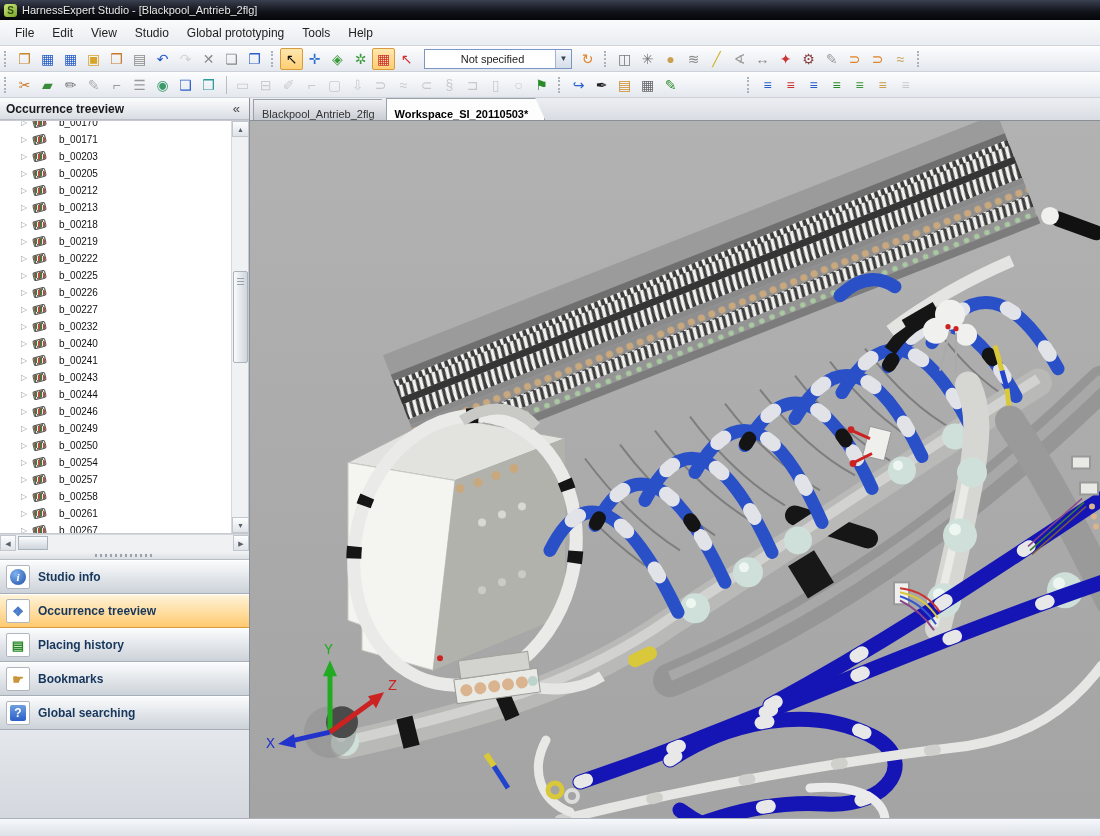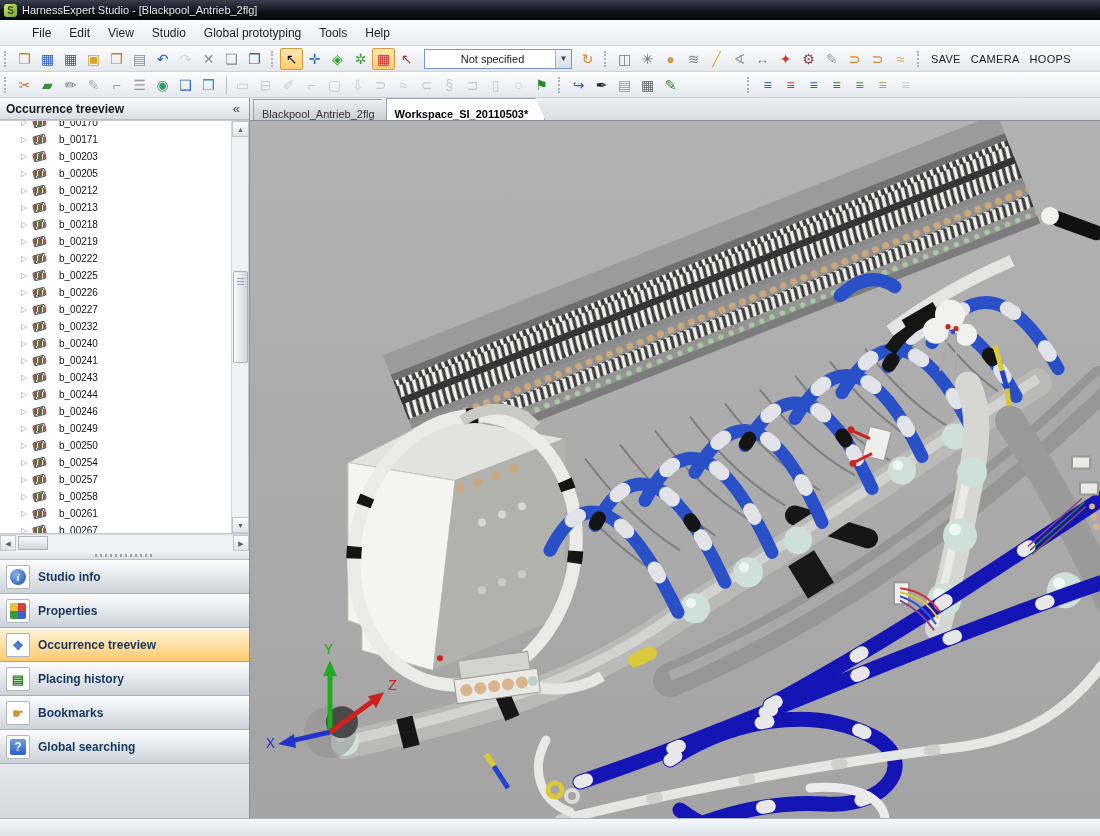--- a/index.html
+++ b/index.html
@@ -12,21 +12,21 @@
   .titlebar { height:20px; background:linear-gradient(#3a4050,#101218 60%,#05060a);
     display:flex; align-items:center; padding-left:4px; flex:0 0 auto; }
   .logo { width:13px; height:13px; border-radius:3px; margin-right:5px;
     background:linear-gradient(145deg,#cfe87a,#7aa52a); color:#2e4d0e;
     font-weight:bold; font-size:10px; text-align:center; line-height:13px; }
   .title-text { color:#e8e8e8; font-size:11px; text-shadow:0 1px 1px #000;text-align:center; }
 
   
   .menubar { height:26px; background:linear-gradient(#fafbfc,#e9ecf0);
     border-bottom:1px solid #d0d4da; display:flex; align-items:center;
-    padding-left:23px; flex:0 0 auto; }
+    padding-left:6px; flex:0 0 auto; }
   .mitem { padding:3px 9px; color:#222; border-radius:2px; }
 
   
   .tbrow { height:26px; background:linear-gradient(#fdfdfe,#e4e8ee);
     border-bottom:1px solid #cdd2d9; display:flex; align-items:center;
     padding:0 2px; flex:0 0 auto; white-space:nowrap; }
   .tbgroup { display:flex; align-items:center; height:24px;
     padding:0 3px 0 1px; }
   .grip { width:4px; height:16px; border-left:2px dotted #aab2bc; margin:0 4px 0 2px; }
   .tbtn { width:23px; height:22px; display:inline-flex; align-items:center;
@@ -250,25 +250,20 @@
           <span class="glyph" style="color: rgb(224, 134, 42);">⊃</span>
         </span>
         <span class="tbtn">
           <span class="glyph" style="color: rgb(224, 134, 42);">⊃</span>
         </span>
         <span class="tbtn">
           <span class="glyph" style="color: rgb(200, 160, 80);">≈</span>
         </span>
       </span>
     <span class="grip"></span>
-    <span class="tbgroup">
-        <span class="txtbtn">SAVE</span>
-        <span class="txtbtn">CAMERA</span>
-        <span class="txtbtn">HOOPS</span>
-      </span>
   </div>
 
   <div class="tbrow">
     <span class="grip"></span>
     <span class="tbgroup">
         <span class="tbtn">
           <span class="glyph" style="color: rgb(204, 122, 42);">✂</span>
         </span>
         <span class="tbtn">
           <span class="glyph" style="color: rgb(58, 138, 58);">▰</span>
@@ -532,26 +527,20 @@
       </div>
       <div class="splitter">
           <div class="dots"></div>
         </div>
       <div id="nav-stack">
           <div class="navbtn">
             <span class="sicon">
               <span class="ball">i</span>
             </span>
             <span class="nlabel">Studio info</span>
-          </div>
-          <div class="navbtn">
-            <span class="sicon">
-              <span class="quad"></span>
-            </span>
-            <span class="nlabel">Properties</span>
           </div>
           <div class="navbtn active">
             <span class="sicon">
               <span style="color: rgb(74, 122, 200);">❖</span>
             </span>
             <span class="nlabel">Occurrence treeview</span>
           </div>
           <div class="navbtn">
             <span class="sicon">
               <span style="color: rgb(42, 138, 42);">▤</span>

